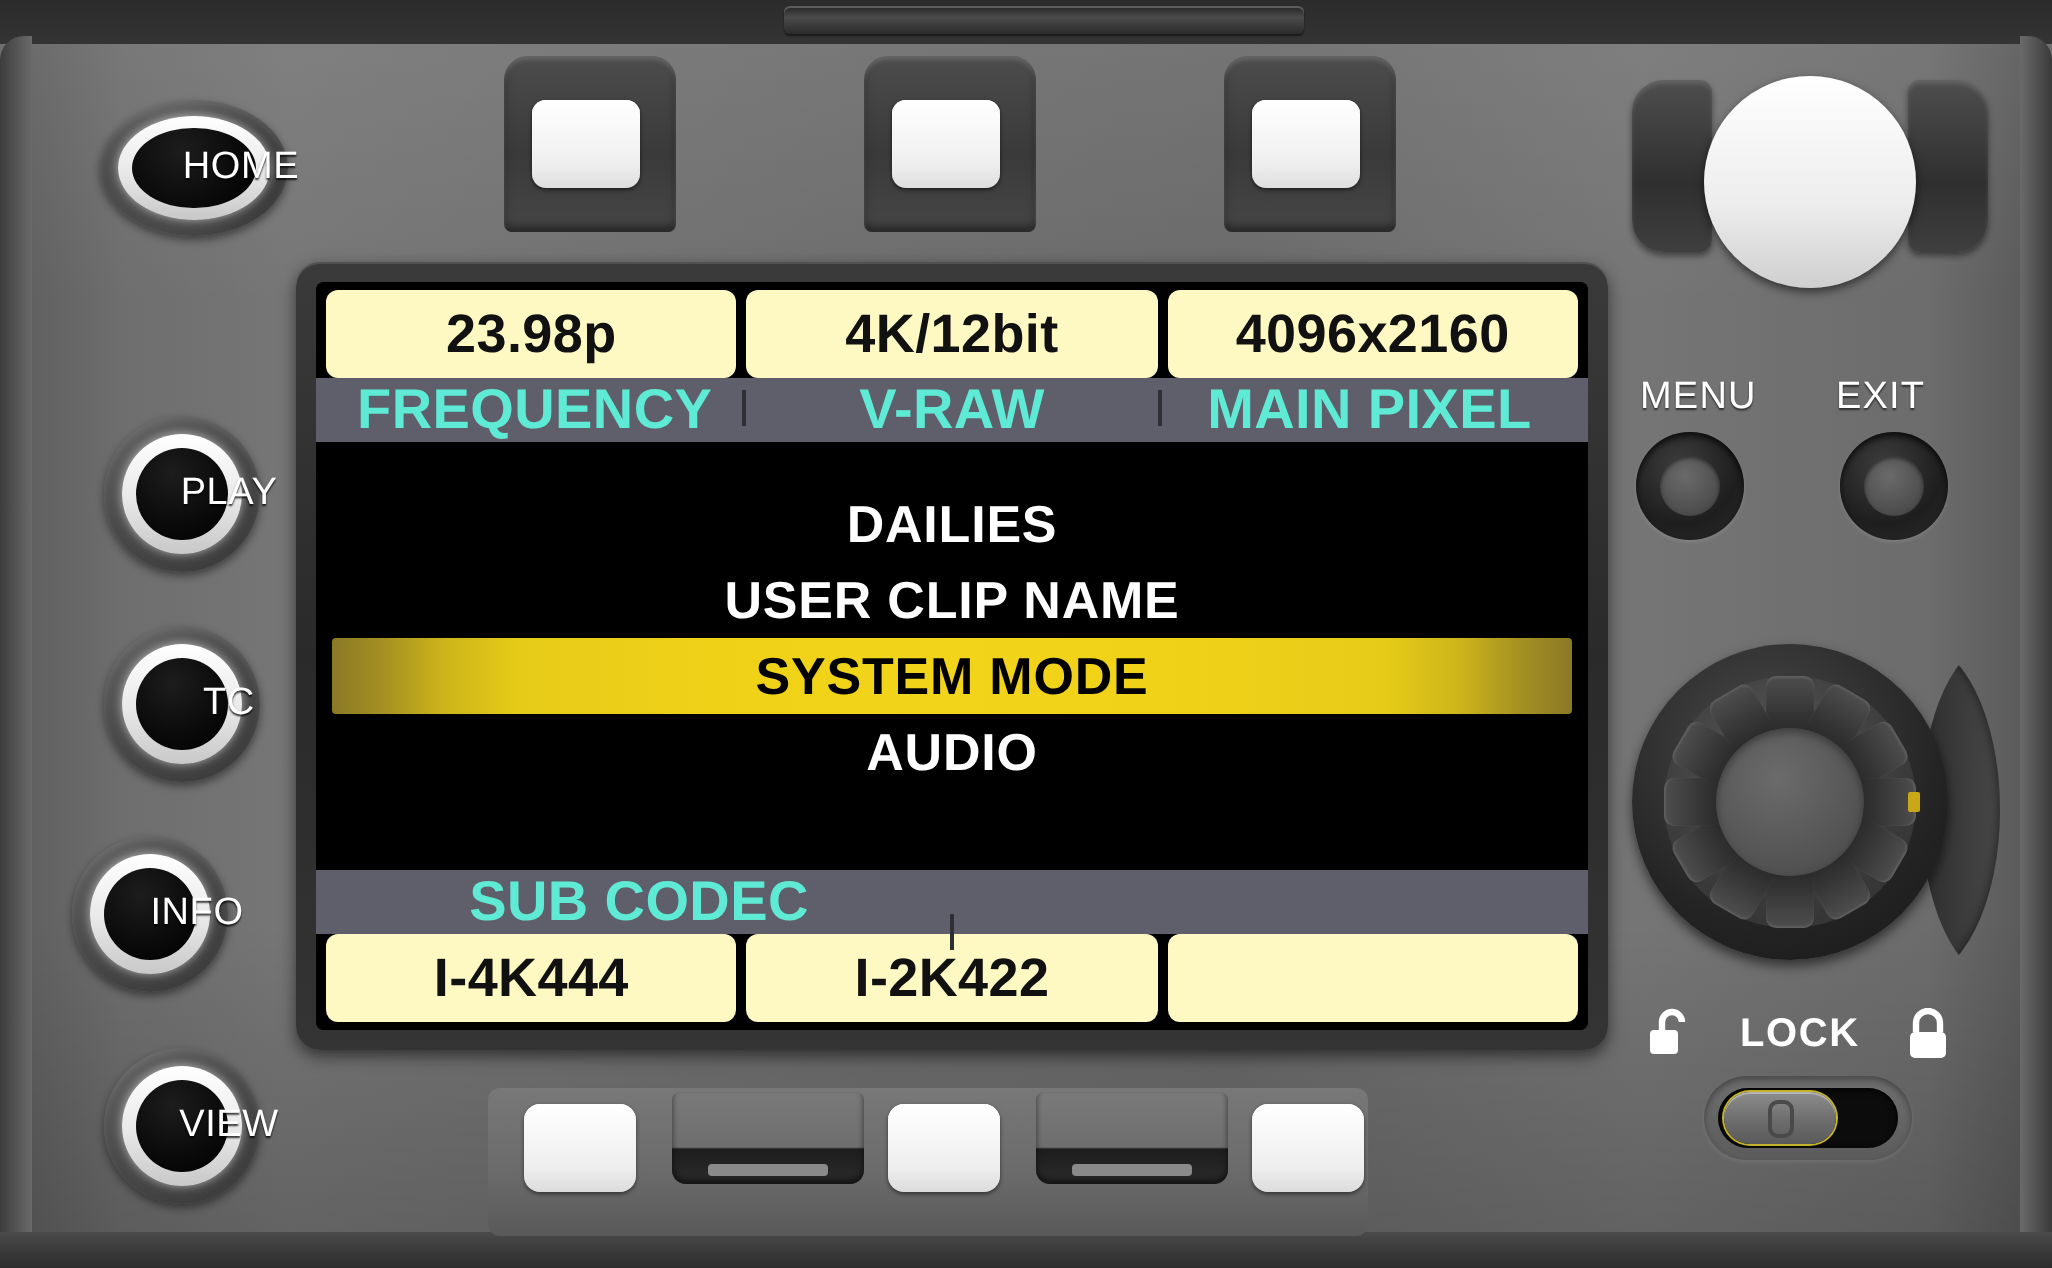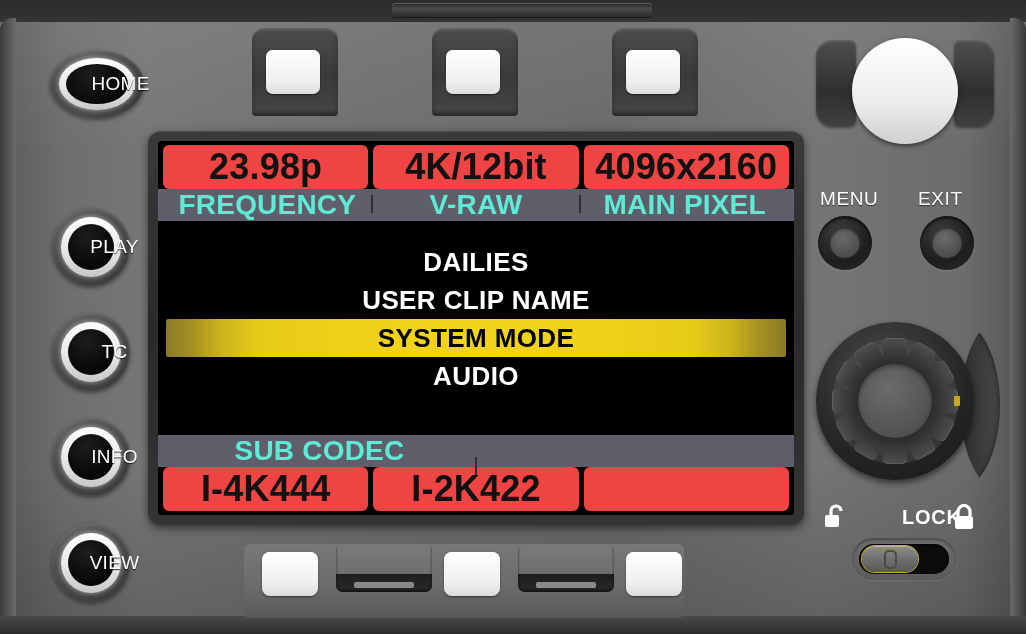--- a/index.html
+++ b/index.html
@@ -192,27 +192,27 @@
   .val-row {
     display: flex;
     gap: 5px;
     padding: 4px 5px 0 5px;
     box-sizing: border-box;
     background: #000;
   }
   .val-box {
     flex: 1;
     height: 44px;
-    background: #ef4444;
+    background: #fef9c3;
     border-radius: 6px;
     display: flex;
     align-items: center;
     justify-content: center;
     color: #111;
-    font-size: 36px;
+    font-size: 27px;
     font-weight: bold;
     letter-spacing: .2px;
   }
   .val-box.empty { color: transparent; }
 
   .lbl-row {
     display: flex;
     background: #5f5f6b;
     height: 32px;
     align-items: center;
@@ -404,21 +404,20 @@
 
   
   .lock-wrap { position: absolute; left: 820px; top: 500px; width: 170px; height: 90px; }
   .lock-title {
     position: absolute;
     left: 50px; top: 6px;
     color: #ffffff;
     font-size: 20px;
     font-weight: bold;
     letter-spacing: .8px;
-    margin-left: 32px;
   }
   .lock-glyph { position: absolute; top: 4px; }
   .lock-track {
     position: absolute;
     left: 32px; top: 38px;
     width: 104px; height: 42px;
     border-radius: 21px;
     background: linear-gradient(180deg, #6f6f6f, #5b5b5b);
     box-shadow: inset 0 2px 3px rgba(0,0,0,.35), 0 1px 2px rgba(255,255,255,.1);
   }
@@ -489,21 +488,21 @@
   </div>
 
   <div class="lbtn round" style="left:52px; top:313px; width:78px; height:78px;">
     <div class="lbtn-bezel"></div>
     <div class="lbtn-ring"></div>
     <div class="lbtn-cap">
       <span class="lbtn-label">TC</span>
     </div>
   </div>
 
-  <div class="lbtn round" style="left:52px; top:418px; width:78px; height:78px;">
+  <div class="lbtn round" style="left:36px; top:418px; width:78px; height:78px;">
     <div class="lbtn-bezel"></div>
     <div class="lbtn-ring"></div>
     <div class="lbtn-cap">
       <span class="lbtn-label">INFO</span>
     </div>
   </div>
 
   <div class="lbtn round" style="left:52px; top:524px; width:78px; height:78px;">
     <div class="lbtn-bezel"></div>
     <div class="lbtn-ring"></div>

